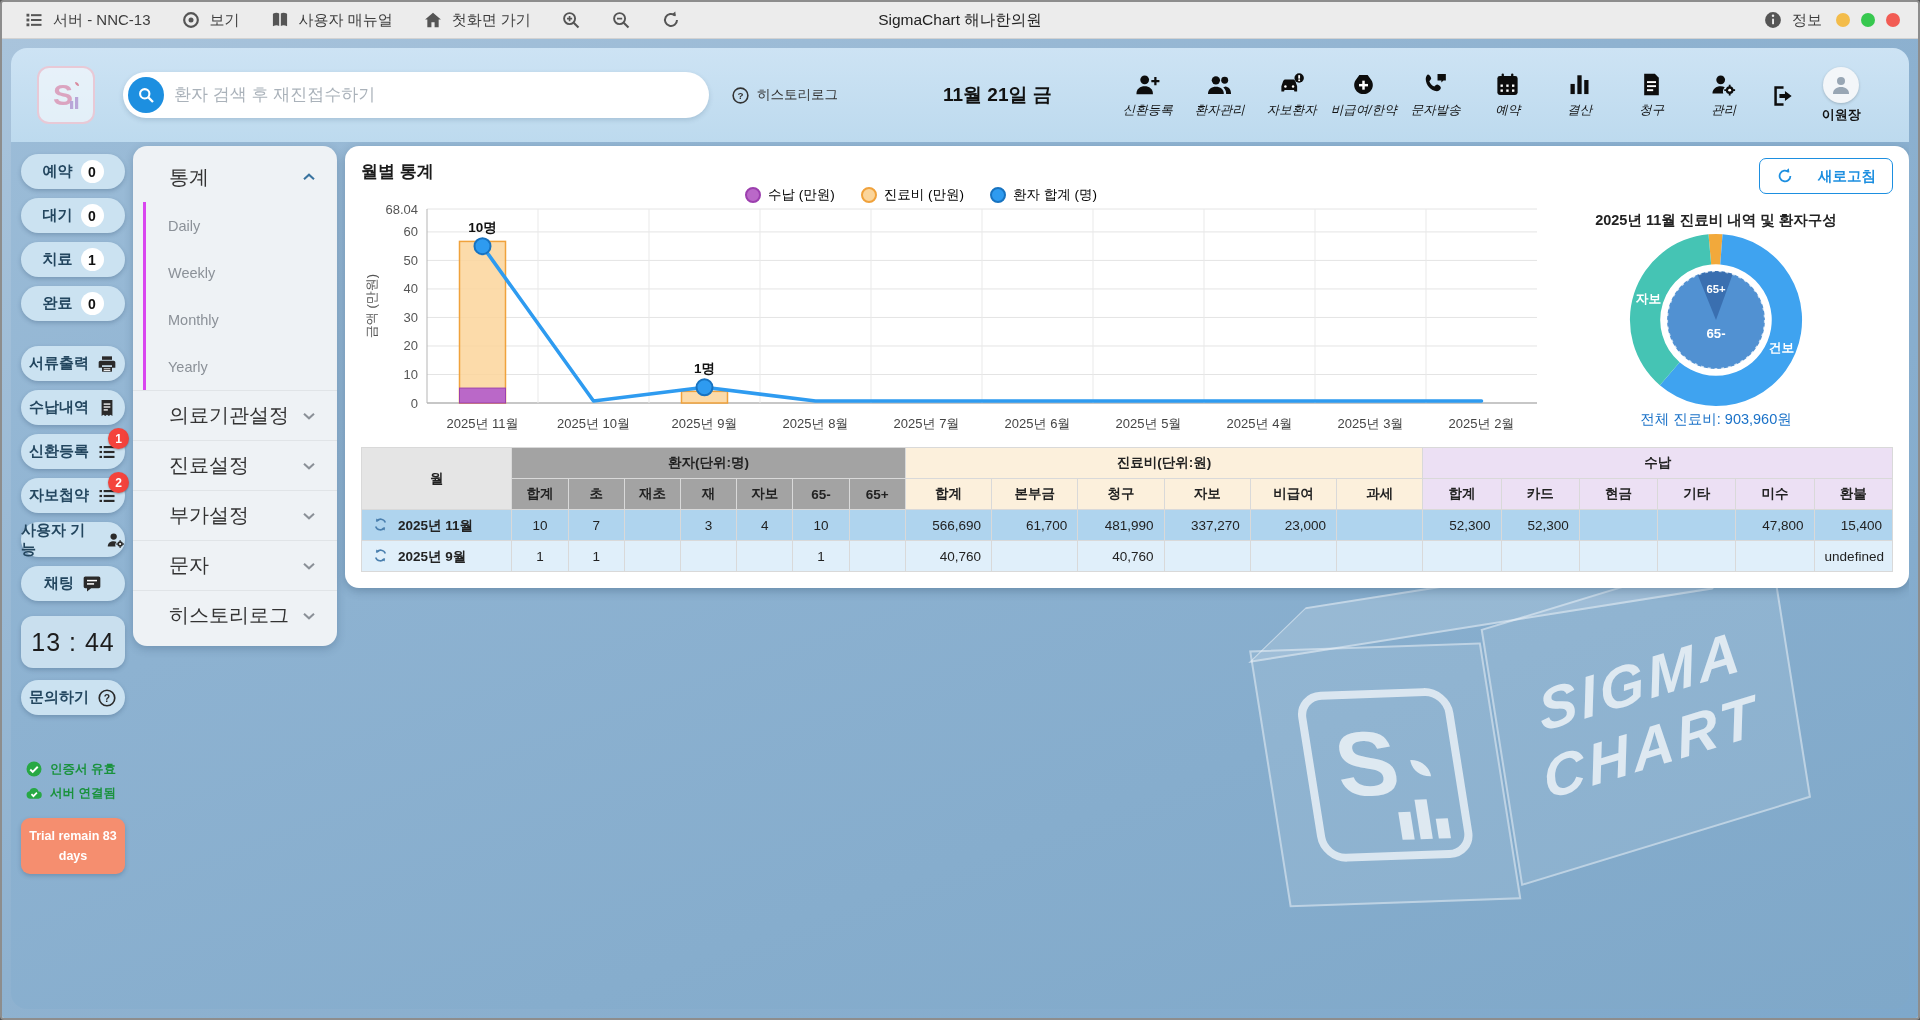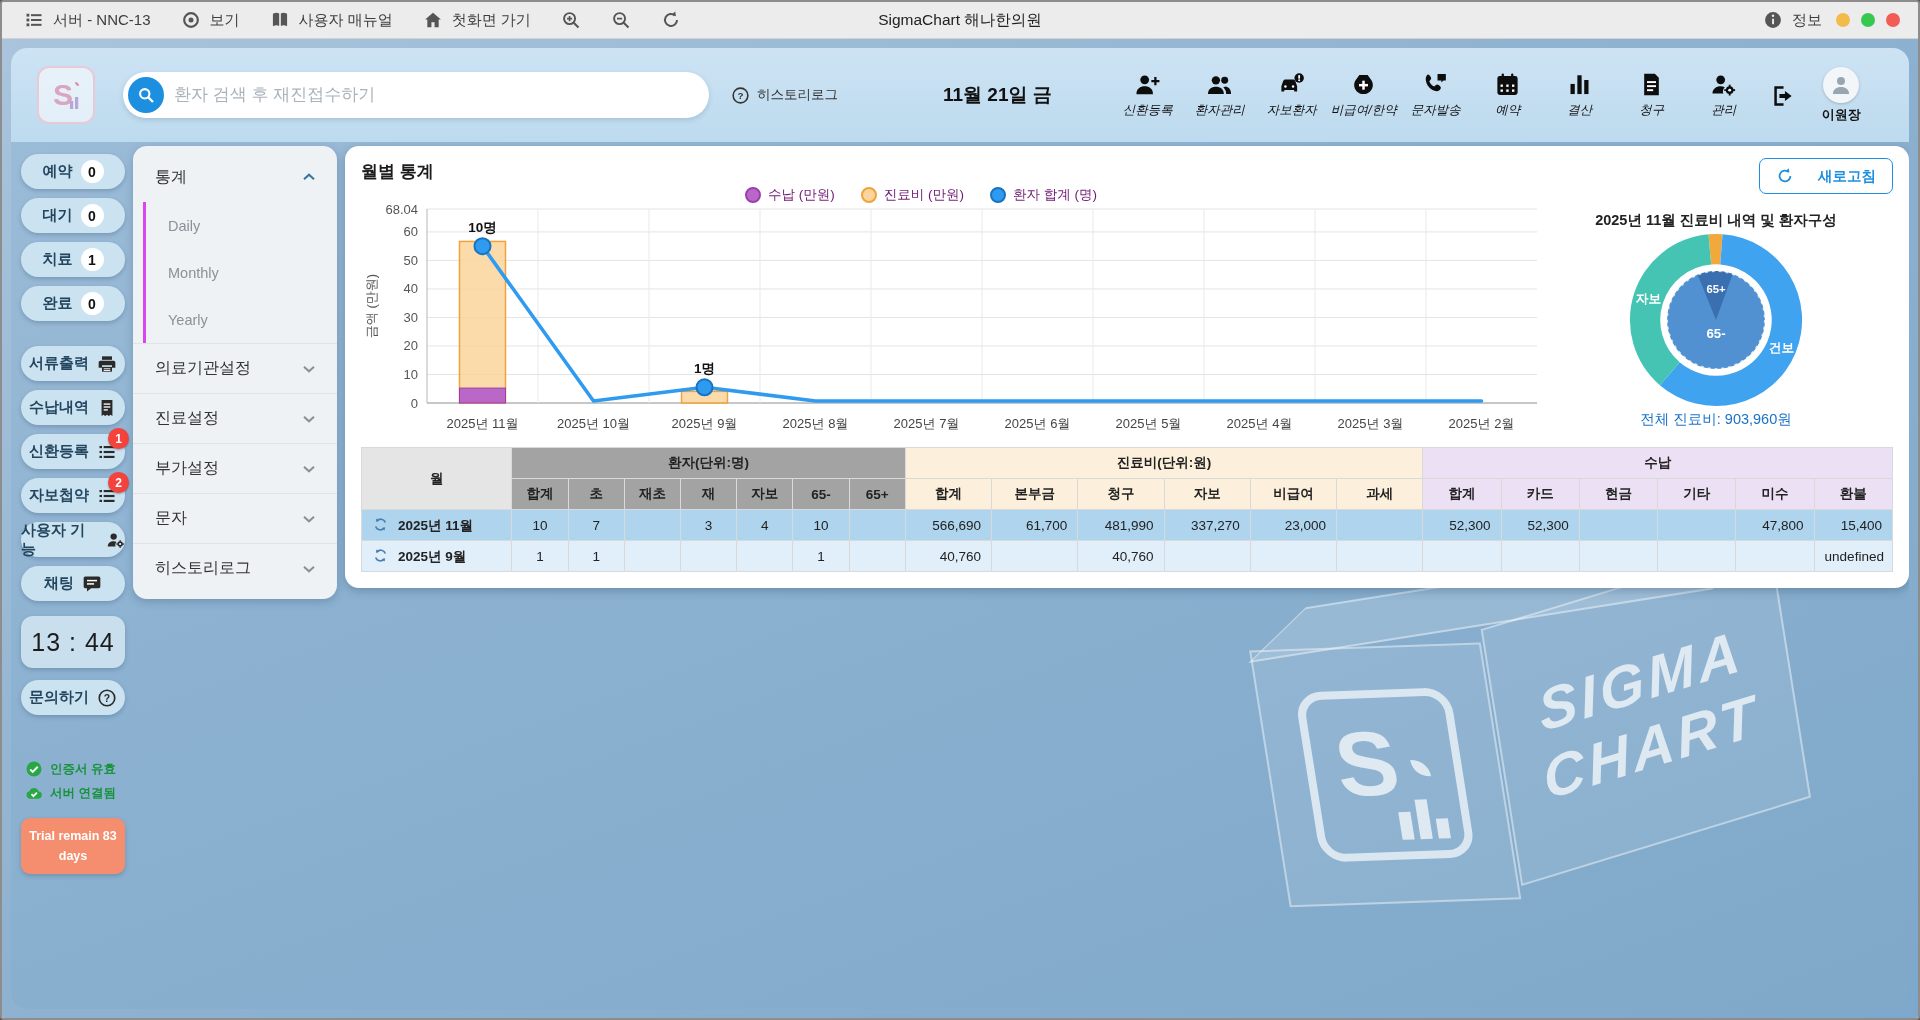--- a/index.html
+++ b/index.html
@@ -84,39 +84,39 @@
                  margin:6px 0 6px 12px; }
   .side-status .ic { width:18px; height:18px; }
   .trial { width:104px; margin:10px 0 0 8px; background:#f58e6f; border-radius:9px; color:#fff;
            font-size:12.5px; font-weight:bold; text-align:center; padding:8px 6px; line-height:1.6;
            box-shadow:0 2px 4px rgba(30,60,90,.25); }
 
   
   .menupanel { position:absolute; left:122px; top:4px; width:204px; background:#eef2f5; border-radius:14px;
                box-shadow:0 3px 8px rgba(30,60,90,.25); padding:6px 0; }
   .mp-item { height:50px; display:flex; align-items:center; justify-content:space-between;
-             padding:0 20px 0 22px; font-size:16px; color:#333; cursor:pointer; border-top:1px solid #e0e4e7; }
+             padding:0 20px 0 36px; font-size:20px; color:#333; cursor:pointer; border-top:1px solid #e0e4e7; }
   .mp-item:first-child { border-top:none; }
   .mp-item .ic { width:16px; height:16px; color:#8a9097; }
   .mp-item.active .ic { color:#39739f; }
   .mp-sub { border-left:3px solid #d946ef; margin-left:10px; }
   .mp-subitem { height:47px; display:flex; align-items:center; padding-left:22px; font-size:14.5px;
                 color:#8b9198; cursor:pointer; }
 
   
   .card { position:absolute; left:334px; top:4px; width:1564px; border-radius:14px; background:#fff;
           box-shadow:0 3px 10px rgba(30,60,90,.3); padding:14px 16px 16px; z-index:2; }
   .card-title { font-size:17px; font-weight:bold; color:#1c1c1c; }
   .refresh-btn { position:absolute; top:12px; right:16px; height:36px; padding:0 16px; background:#fff;
                  border:1.5px solid #1d8fe0; border-radius:7px; color:#1d8fe0; font-size:14.5px; font-weight:bold;
                  display:flex; align-items:center; gap:24px; cursor:pointer; }
   .refresh-btn .ic { width:18px; height:18px; }
   .chart-zone { display:flex; margin-top:2px; }
   .legend { position:absolute; top:40px; left:400px; display:flex; gap:26px; align-items:center; }
-  .legend-item { display:flex; align-items:center; gap:7px; font-size:13.5px; color:#701a75; cursor:pointer; }
+  .legend-item { display:flex; align-items:center; gap:7px; font-size:13.5px; color:#000000; cursor:pointer; }
   .legend-swatch { width:16px; height:16px; border-radius:50%; border:2px solid transparent; }
   .donut-col { width:330px; display:flex; flex-direction:column; align-items:center; padding-top:26px; }
   .donut-title { font-size:14.5px; font-weight:bold; color:#222; white-space:nowrap; }
   .donut-total { font-size:14.5px; color:#1b72c8; margin-top:2px; }
 
   
   table.stats { border-collapse:collapse; table-layout:fixed; width:100%; margin-top:10px; }
   table.stats th, table.stats td { border:1px solid #d9d9d9; font-size:13.5px; color:#222;
                                    height:31px; padding:0 10px; overflow:hidden; white-space:nowrap; }
   th.h-month { background:#e5e5e5; font-weight:bold; }
@@ -546,20 +546,21 @@
             <div class="mp-item active">
      <span>통계</span>
      <span class="ic">
                 <svg viewBox="0 0 24 24">
                   <path d="M4.5 15.5L12 8.5l7.5 7" fill="none" stroke="currentColor" stroke-width="3"></path>
                 </svg>
               </span>
             </div>
             <div class="mp-sub">
               <div class="mp-subitem">Daily</div>
+              <div class="mp-subitem">Weekly</div>
               <div class="mp-subitem">Monthly</div>
               <div class="mp-subitem">Yearly</div>
             </div>
             <div class="mp-item">
      <span>의료기관설정</span>
      <span class="ic">
                 <svg viewBox="0 0 24 24">
                   <path d="M4.5 8.5l7.5 7 7.5-7" fill="none" stroke="currentColor" stroke-width="3"></path>
                 </svg>
               </span>

